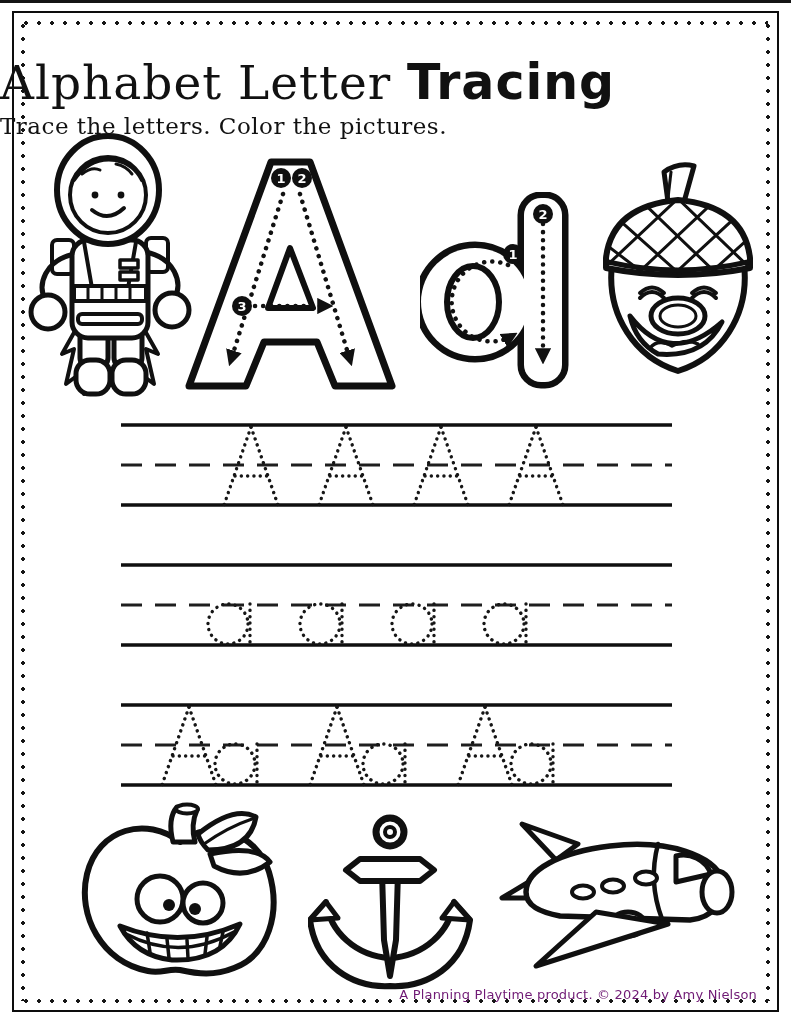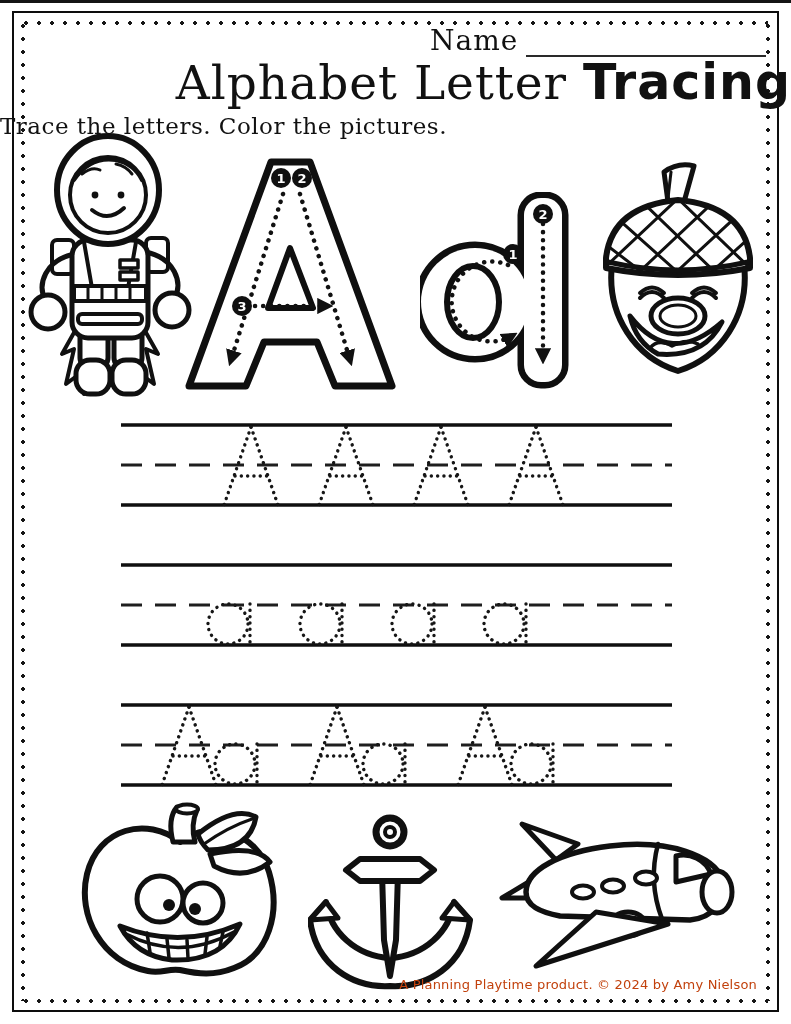--- a/index.html
+++ b/index.html
@@ -12,35 +12,35 @@
   .frame{position:absolute;left:12px;top:11px;right:12px;bottom:12px;border:2.5px solid #0d0d0d;}
   .dotb{position:absolute;}
   .dotb.h{left:23px;right:23px;height:6px;background-image:radial-gradient(circle 2.1px at 3px 3px,#161616 97%,transparent);background-size:13px 6px;background-repeat:repeat-x;}
   .dotb.v{top:23px;bottom:23px;width:6px;background-image:radial-gradient(circle 2.1px at 3px 3px,#161616 97%,transparent);background-size:6px 13px;background-repeat:repeat-y;}
   .dotb.t{top:20px;} .dotb.b{bottom:20px;} .dotb.l{left:20px;} .dotb.r{right:20px;}
 
   .name-row{position:absolute;top:24px;left:430px;display:flex;align-items:flex-end;}
   .name-label{font-size:28px;letter-spacing:1px;}
   .name-line{width:240px;height:26px;border-bottom:2.5px solid #2a2a2a;margin-left:8px;}
 
-  .title{position:absolute;top:54px;left:0;width:100%;text-align:right;white-space:nowrap;}
+  .title{position:absolute;top:54px;left:0;width:100%;text-align:left;white-space:nowrap;}
   .title .t-reg{font-size:47px;letter-spacing:1px;}
   .title .t-bold{font-family:"DejaVu Sans",sans-serif;font-weight:700;font-size:49px;letter-spacing:1px;}
   .subtitle{position:absolute;top:113px;left:0;width:100%;text-align:left;font-size:23px;letter-spacing:.5px;}
 
   .abs{position:absolute;}
   svg text.mark{font-family:"DejaVu Sans",sans-serif;font-weight:700;font-size:13px;fill:#fff;text-anchor:middle;}
 
   .trace-row{position:absolute;left:119px;}
   .solidline{stroke:#0f0f0f;stroke-width:3.6;}
   .dashline{stroke:#1e1e1e;stroke-width:3;stroke-dasharray:21 13;}
 
   .footer{
-    position:absolute;right:34px;bottom:32px;
-    font-family:"DejaVu Sans",sans-serif;font-size:13px;color:#c2410c;letter-spacing:.2px;
+    position:absolute;right:34px;bottom:22px;
+    font-family:"DejaVu Sans",sans-serif;font-size:13px;color:#701a75;letter-spacing:.2px;
   }
 </style>
 </head>
 <body>
 
 <div class="page">
 
   <div class="top-strip"></div>
   <div class="frame"></div>
   <div class="dotb h t"></div>
@@ -49,24 +49,20 @@
   <div class="dotb v r"></div>
 
   <svg width="0" height="0" style="position:absolute" aria-hidden="true">
     <defs>
       <marker id="tr-arrow" viewBox="0 0 10 10" refX="6" refY="5" markerWidth="3.6" markerHeight="3.6" orient="auto-start-reverse">
         <path d="M0,0 L10,5 L0,10 z" fill="#111"></path>
       </marker>
     </defs>
   </svg>
 
-  <div class="name-row">
-    <span class="name-label">Name</span>
-    <span class="name-line"></span>
-  </div>
 
   <div class="title">
     <span class="t-reg">Alphabet Letter </span><span class="t-bold">Tracing</span>
   </div>
   <div class="subtitle">Trace the letters. Color the pictures.</div>
 
   <svg class="abs" style="left:20px;top:122px" width="178" height="278" viewBox="0 0 178 278">
     <g fill="#fff" stroke="#101010" stroke-linejoin="round" stroke-linecap="round">
 
       <path d="M60,200 L42,232 L54,227 L46,262 L62,250 L64,272 L74,248 Z" stroke-width="4"></path>

